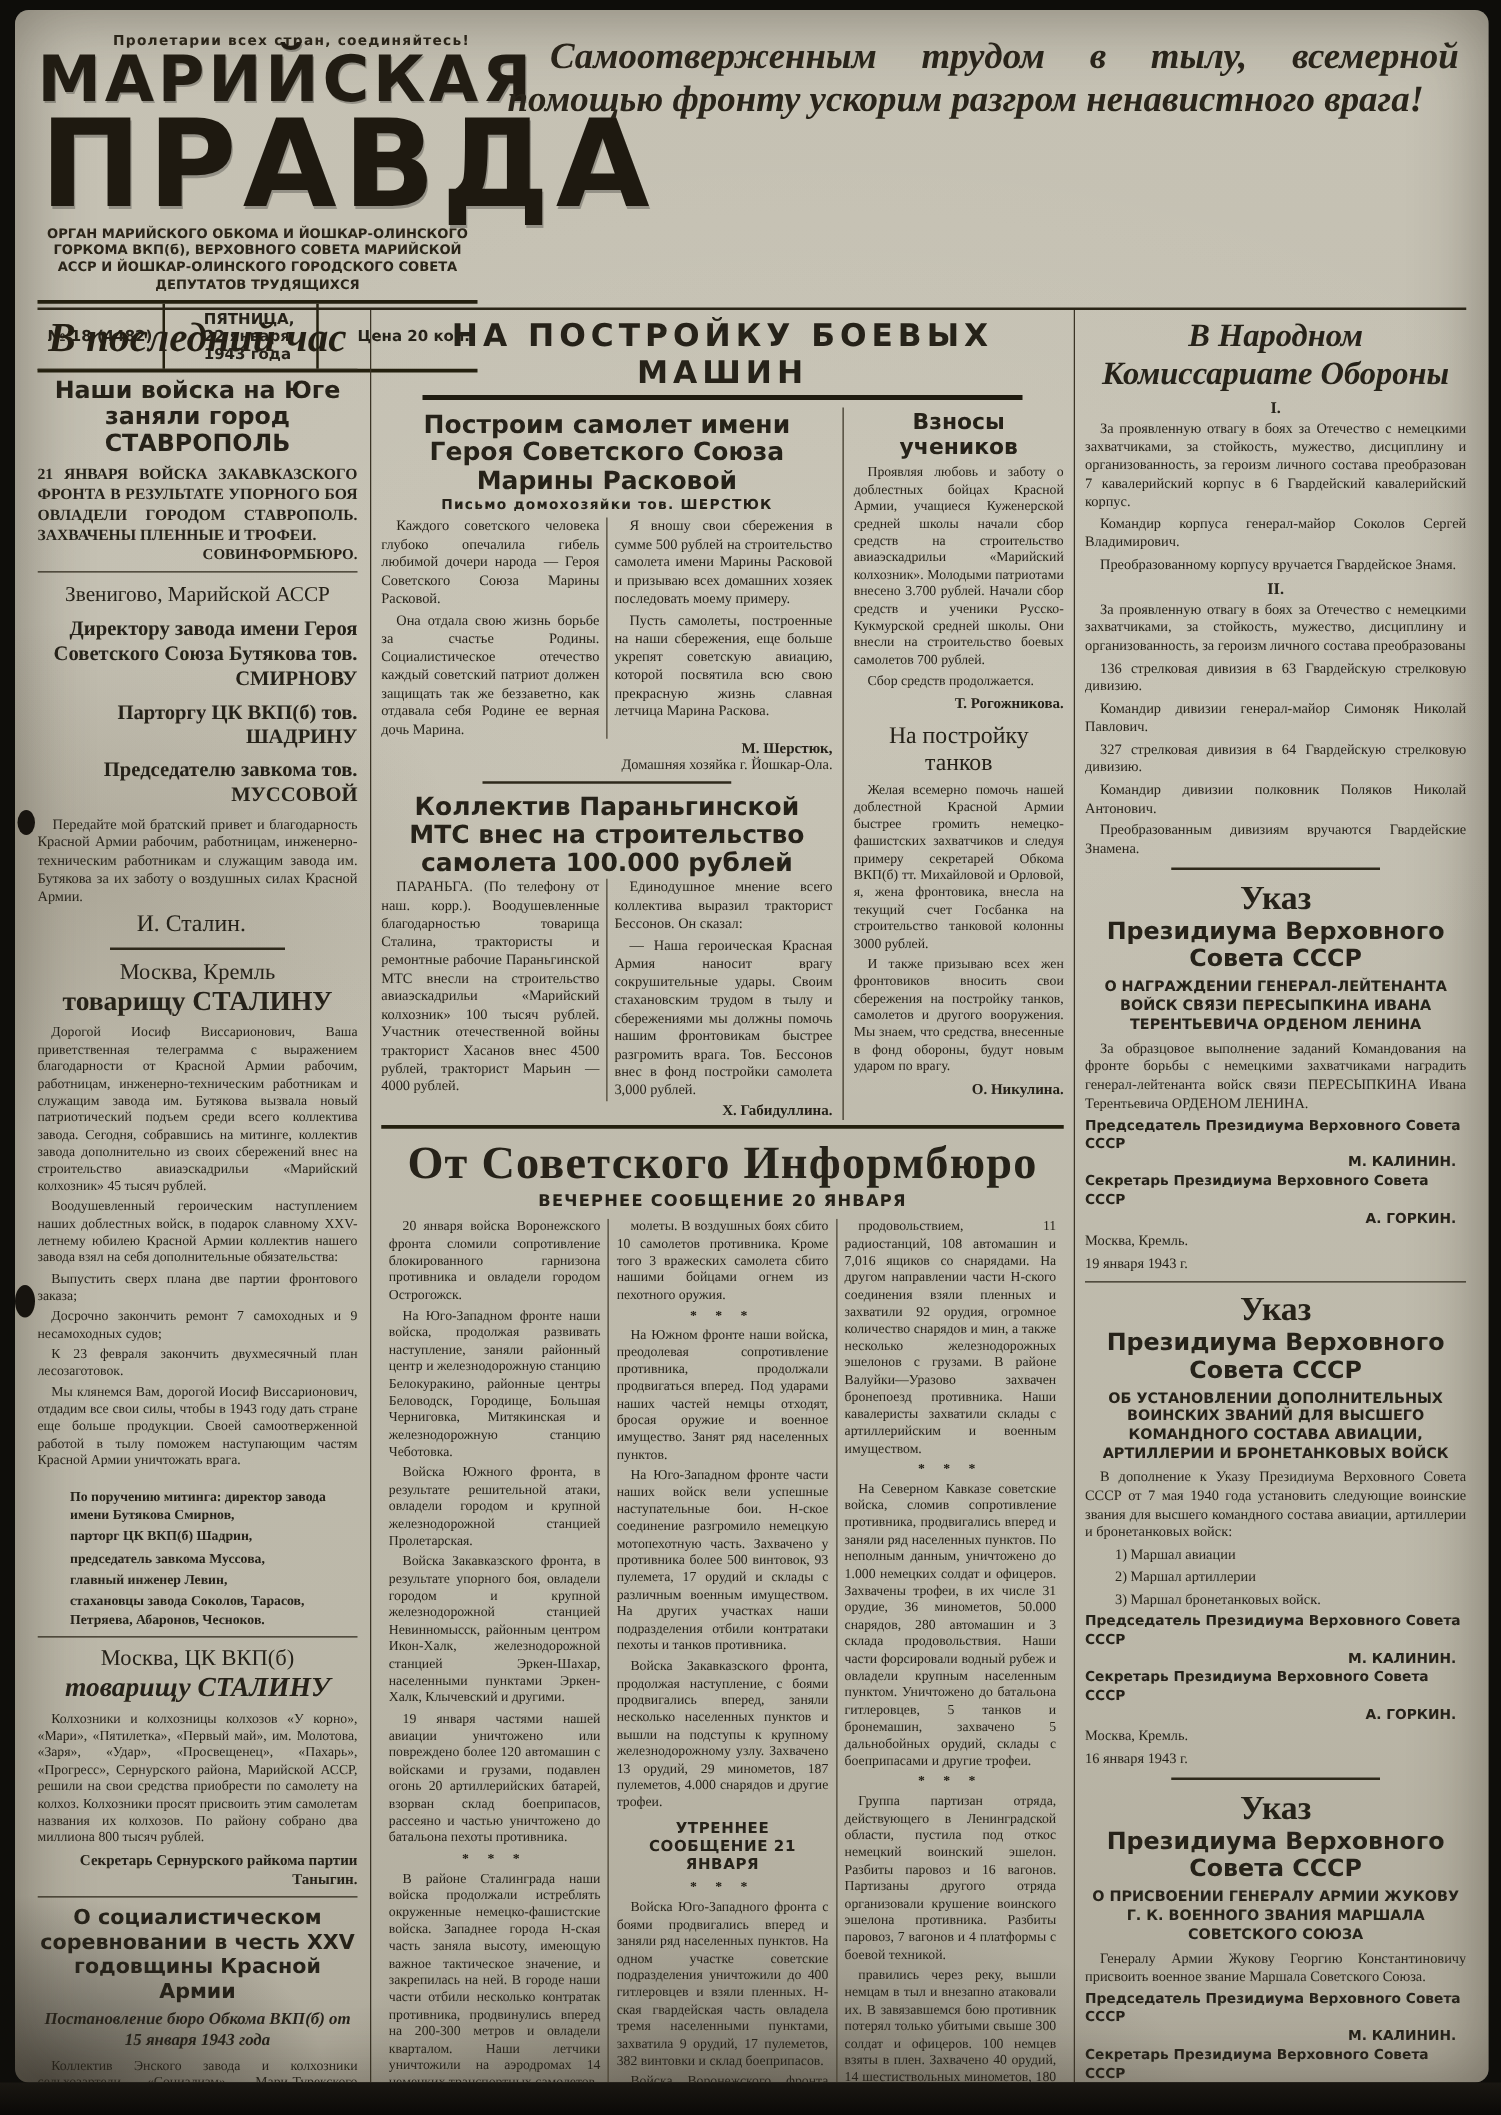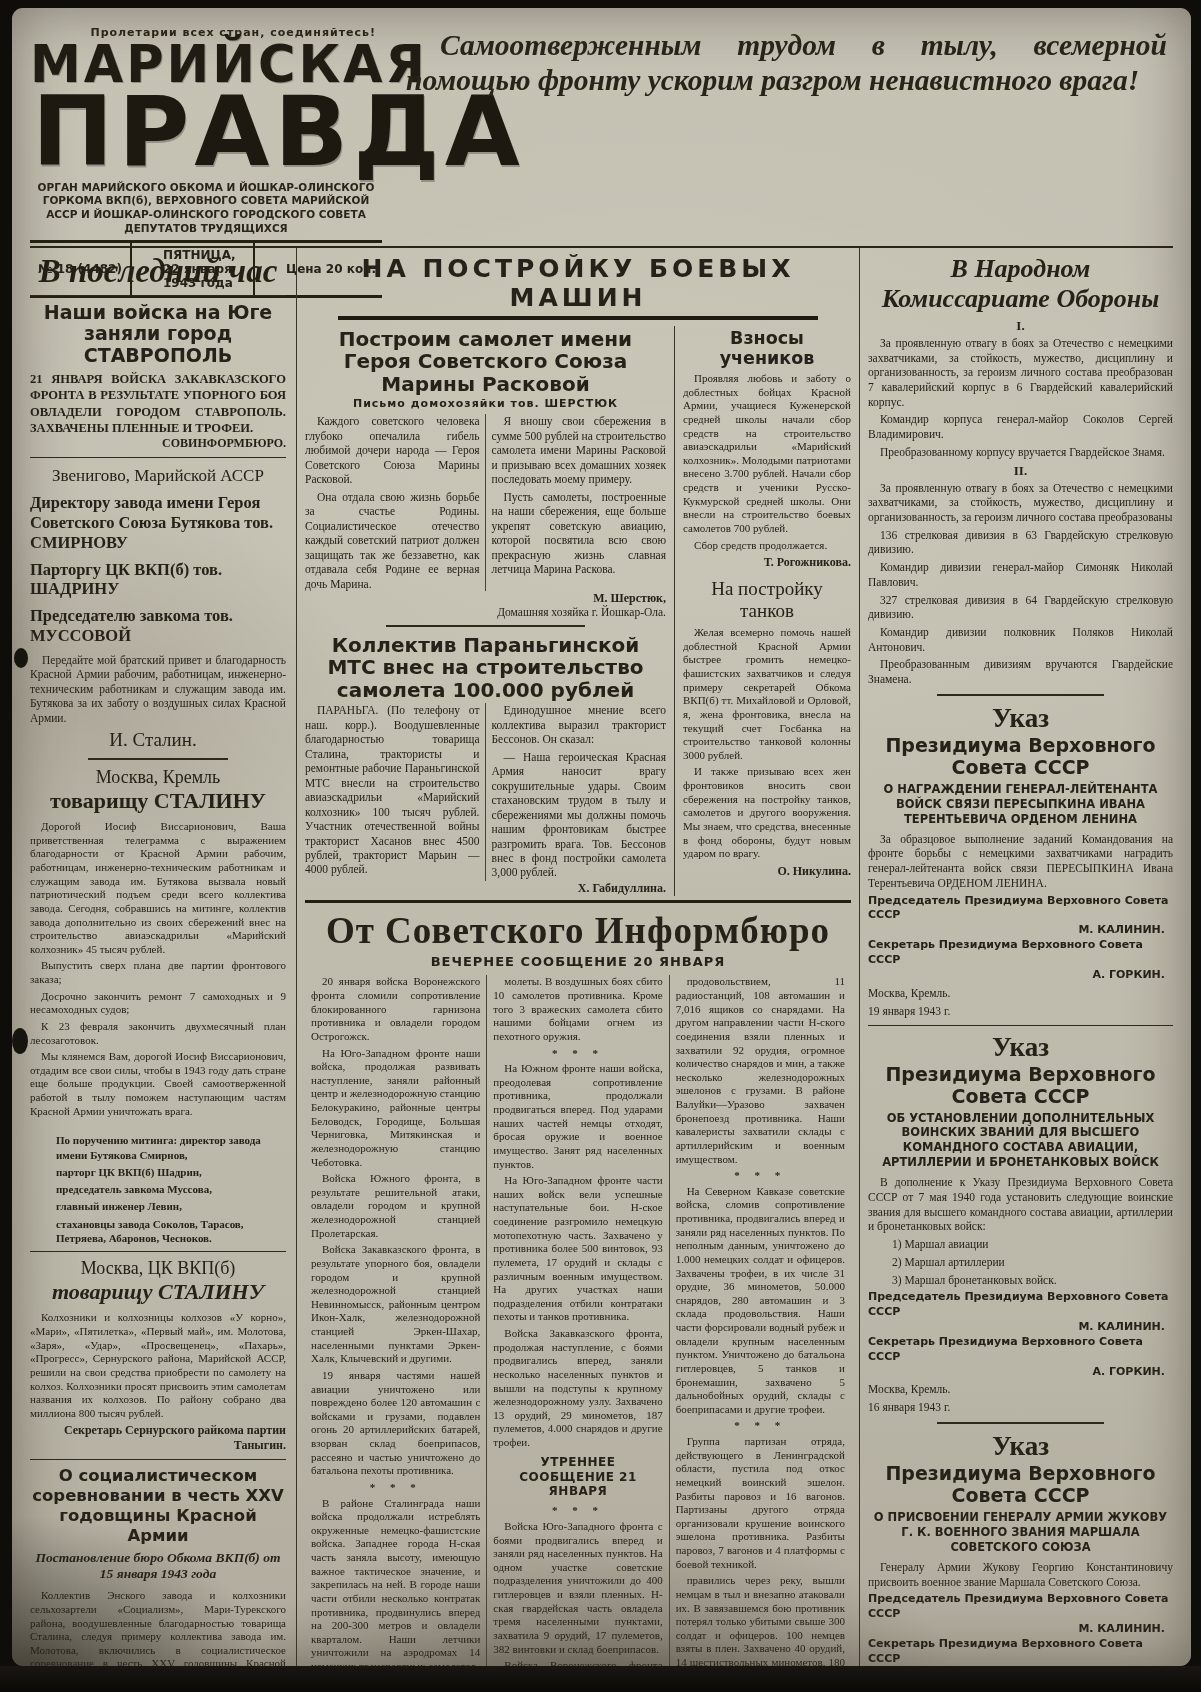--- a/index.html
+++ b/index.html
@@ -53,21 +53,21 @@
   .rule{border:none;border-top:1.5px solid #2e291b;margin:6px 0;}
   .rule-c{border:none;border-top:2px solid #2e291b;width:55%;margin:7px auto;}
   .sig-r{text-align:right;font-weight:bold;font-size:12px;}
 
   
   .lasthour-title{font-style:italic;font-weight:bold;font-size:33px;text-align:center;line-height:1.05;
                   margin:2px 0 2px;color:#241f14;}
   .lh-head{font-family:"DejaVu Sans",sans-serif;font-weight:bold;font-size:19px;line-height:1.15;text-align:center;margin:4px 0;}
   .lh-body{font-size:12.5px;font-weight:bold;line-height:1.3;text-align:justify;}
   .place-line{font-size:17px;text-align:center;margin:8px 0 4px;}
-  .addr{font-weight:bold;font-size:16.5px;text-align:left;line-height:1.2;margin:7px 0;}
+  .addr{font-weight:bold;font-size:16.5px;text-align:right;line-height:1.2;margin:7px 0;}
   .stalin-sig{font-weight:normal;font-size:19px;text-align:center;padding-right:10px;margin:4px 0;}
   .tg-place{font-size:18px;text-align:center;margin:6px 0 0;}
   .tg-to{font-weight:bold;font-size:22px;text-align:center;margin:0 0 6px;}
   .tg-to.it{font-style:italic;}
   .sig-block{font-size:11px;line-height:1.3;padding-left:26px;font-weight:bold;margin-top:15px;}
   .decree-title{font-family:"DejaVu Sans",sans-serif;font-weight:bold;font-size:16.5px;line-height:1.2;
                 text-align:center;margin:4px 0;}
   .decree-sub{font-style:italic;font-weight:bold;font-size:13.5px;text-align:center;line-height:1.25;margin:2px 0 6px;}
 
   
@@ -148,20 +148,21 @@
         <div class="body-sm">
             <p>Передайте мой братский привет и благодарность Красной Армии рабочим, работницам, инженерно-техническим работникам и служащим завода им. Бутякова за их заботу о воздушных силах Красной Армии.</p>
           </div>
         <div class="stalin-sig">И. Сталин.</div>
         <hr class="rule-c">
 
         <div class="tg-place">Москва, Кремль</div>
         <div class="tg-to">товарищу СТАЛИНУ</div>
         <div class="body-xs">
             <p>Дорогой Иосиф Виссарионович, Ваша приветственная телеграмма с выражением благодарности от Красной Армии рабочим, работницам, инженерно-техническим работникам и служащим завода им. Бутякова вызвала новый патриотический подъем среди всего коллектива завода. Сегодня, собравшись на митинге, коллектив завода дополнительно из своих сбережений внес на строительство авиаэскадрильи «Марийский колхозник» 45 тысяч рублей.</p>
+            <p>Воодушевленный героическим наступлением наших доблестных войск, в подарок славному XXV-летнему юбилею Красной Армии коллектив нашего завода взял на себя дополнительные обязательства:</p>
             <p>Выпустить сверх плана две партии фронтового заказа;</p>
             <p>Досрочно закончить ремонт 7 самоходных и 9 несамоходных судов;</p>
             <p>К 23 февраля закончить двухмесячный план лесозаготовок.</p>
             <p>Мы клянемся Вам, дорогой Иосиф Виссарионович, отдадим все свои силы, чтобы в 1943 году дать стране еще больше продукции. Своей самоотверженной работой в тылу поможем наступающим частям Красной Армии уничтожать врага.</p>
           </div>
         <div class="sig-block">
             <p>По поручению митинга: директор завода имени Бутякова Смирнов,</p>
             <p>парторг ЦК ВКП(б) Шадрин,</p>
             <p>председатель завкома Муссова,</p>
             <p>главный инженер Левин,</p>

